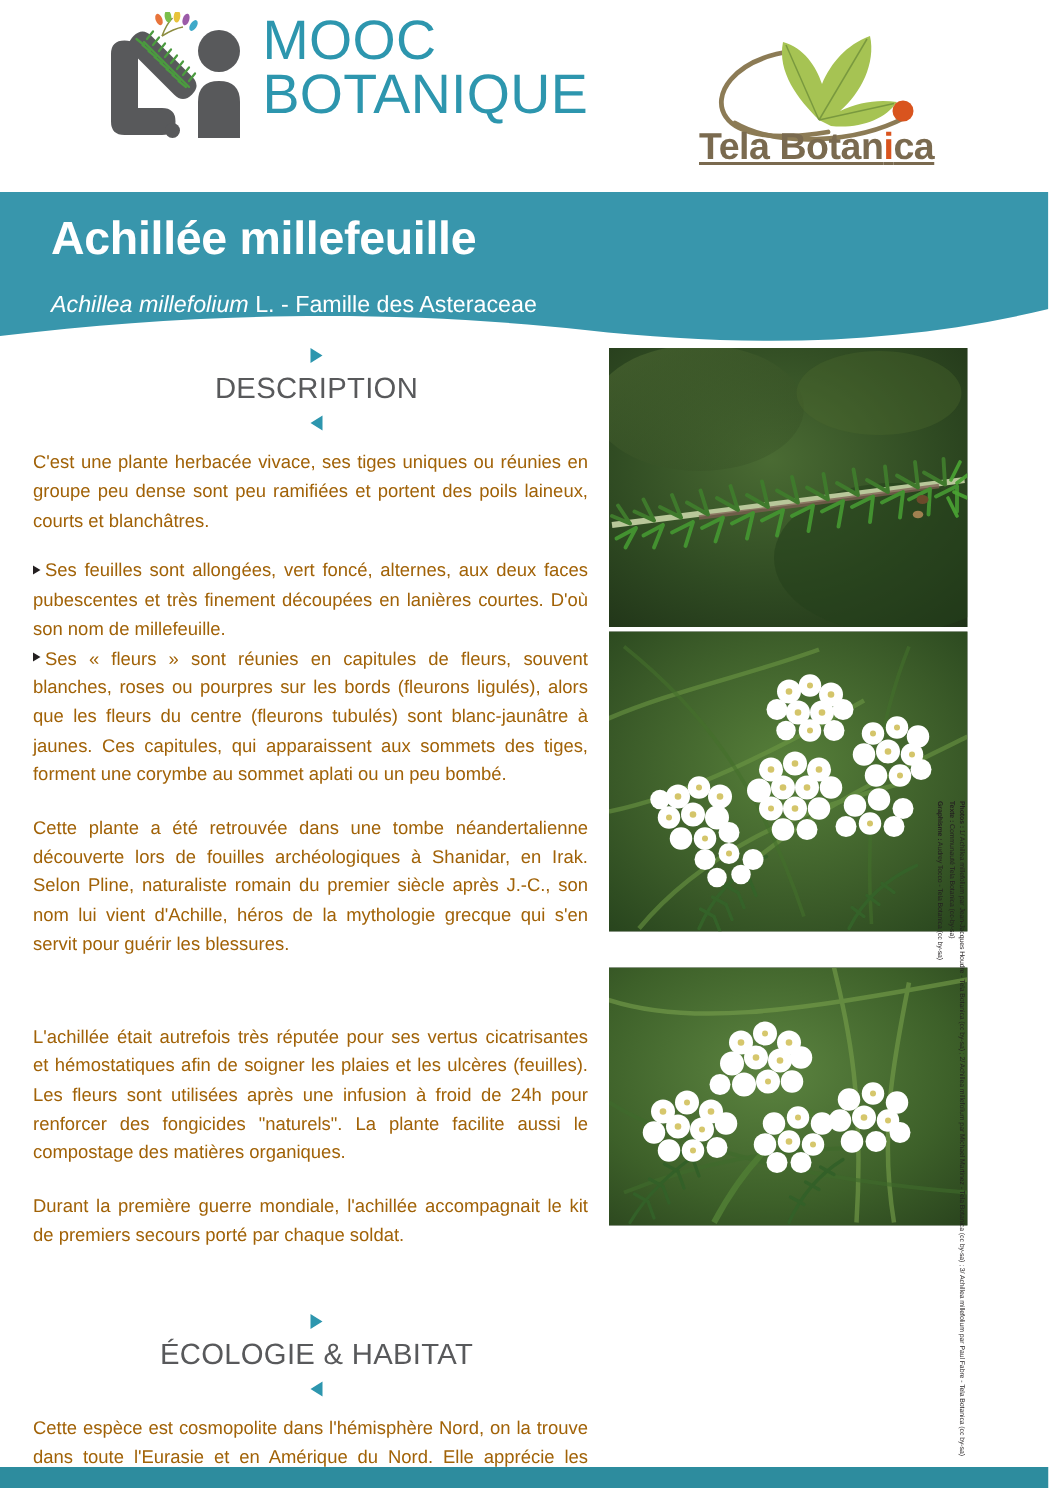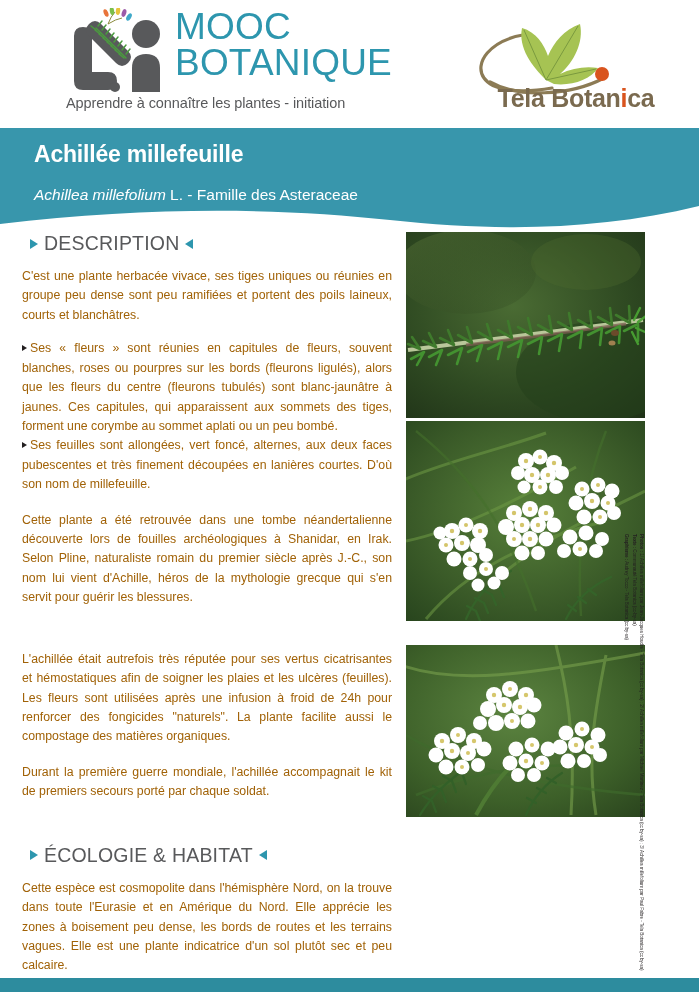--- a/index.html
+++ b/index.html
@@ -64,28 +64,29 @@
 
   
   .tela-logo {
     position: absolute;
     left: 466px; top: 6px;
     width: 160px; height: 110px;
   }
   .tela-logo svg { display: block; }
   .tela-word {
     position: absolute;
-    left: 494px; top: 84px;
+    left: 466px; top: 84px;
     width: 164px;
-    text-align: center;
+    text-align: left;
     font-size: 25px;
     font-weight: bold;
     color: #7A6A4F;
     letter-spacing: -0.3px;
     font-family: "Liberation Sans", sans-serif;
+    text-decoration: underline;
   }
   .tela-word .dot-i { color: #D9541E; }
 
   
   #banner {
     position: absolute;
     left: 0; top: 128px;
     width: 699px; height: 104px;
   }
   #banner .wave {
@@ -95,21 +96,21 @@
   }
   #banner .banner-text {
     position: absolute;
     left: 34px; top: 14px;
     width: 600px;
     z-index: 2;
   }
   .plant-name {
     display: block;
     color: #ffffff;
-    font-size: 23px;
+    font-size: 31px;
     font-weight: bold;
     letter-spacing: -0.2px;
     line-height: 1.12;
     font-family: "Liberation Sans", sans-serif;
   }
   .plant-latin {
     display: block;
     margin-top: 18px;
     color: #ffffff;
     font-size: 15.5px;
@@ -129,20 +130,21 @@
   .section-heading {
     display: flex;
     align-items: center;
     gap: 6px;
     color: #58595B;
     font-size: 19.5px;
     font-weight: 400;
     letter-spacing: 0.2px;
     margin-left: 8px;
     font-family: "Liberation Sans", sans-serif;
+    flex-direction: column;
   }
   .tri-right, .tri-left {
     display: inline-block;
     width: 0; height: 0;
     border-top: 5.5px solid transparent;
     border-bottom: 5.5px solid transparent;
   }
   .tri-right { border-left: 8px solid #2D96AE; }
   .tri-left  { border-right: 8px solid #2D96AE; }
 
@@ -242,21 +244,20 @@
 
         <circle cx="53" cy="79" r="5" fill="#58595B"></circle>
       </svg>
     </div>
 
     <div class="mooc-wordmark">
       <span class="l1">MOOC</span>
       <span class="l2">BOTANIQUE</span>
     </div>
 
-    <div class="mooc-tagline">Apprendre à connaître les plantes - initiation</div>
 
     <div class="tela-logo">
       <svg viewBox="0 0 160 110" width="160" height="110" aria-hidden="true">
 
         <path d="M62,28 C22,34 8,58 18,72 C26,84 52,88 86,82" fill="none" stroke="#8C7B55" stroke-width="3.2" stroke-linecap="round"></path>
         <path d="M24,76 C52,92 104,90 138,72" fill="none" stroke="#8C7B55" stroke-width="3.2" stroke-linecap="round"></path>
 
         <path d="M80,74 C66,60 52,42 56,22 C70,26 78,38 82,50 C88,36 98,24 114,18 C118,36 108,56 94,68 C106,62 120,60 132,62 C124,74 106,80 88,78 Z" fill="#A6C353"></path>
 
         <g stroke="#6F8F3A" stroke-width="1" fill="none" opacity="0.8">
@@ -288,22 +289,22 @@
     <div class="section">
       <div class="section-heading">
         <span class="tri-right"></span>
         <span>DESCRIPTION</span>
         <span class="tri-left"></span>
       </div>
       <div class="gap" style="height:12px"></div>
       <div class="body-text">
         <p>C'est une plante herbacée vivace, ses tiges uniques ou réunies en groupe peu dense sont peu ramifiées et portent des poils laineux, courts et blanchâtres.</p>
         <div class="gap"></div>
+        <p><span class="bullet-tri"></span><span>Ses feuilles sont allongées, vert foncé, alternes, aux deux faces pubescentes et très finement découpées en lanières courtes. D'où son nom de millefeuille.</span></p>
         <p><span class="bullet-tri"></span><span>Ses « fleurs » sont réunies en capitules de fleurs, souvent blanches, roses ou pourpres sur les bords (fleurons ligulés), alors que les fleurs du centre (fleurons tubulés) sont blanc-jaunâtre à jaunes. Ces capitules, qui apparaissent aux sommets des tiges, forment une corymbe au sommet aplati ou un peu bombé.</span></p>
-        <p><span class="bullet-tri"></span><span>Ses feuilles sont allongées, vert foncé, alternes, aux deux faces pubescentes et très finement découpées en lanières courtes. D'où son nom de millefeuille.</span></p>
         <div class="gap" style="height:16px"></div>
         <p>Cette plante a été retrouvée dans une tombe néandertalienne découverte lors de fouilles archéologiques à Shanidar, en Irak. Selon Pline, naturaliste romain du premier siècle après J.-C., son nom lui vient d'Achille, héros de la mythologie grecque qui s'en servit pour guérir les blessures.</p>
       </div>
     </div>
 
     <div class="gap" style="height:30px"></div>
 
     <div class="section">
       <div class="gap" style="height:12px"></div>
       <div class="body-text">

